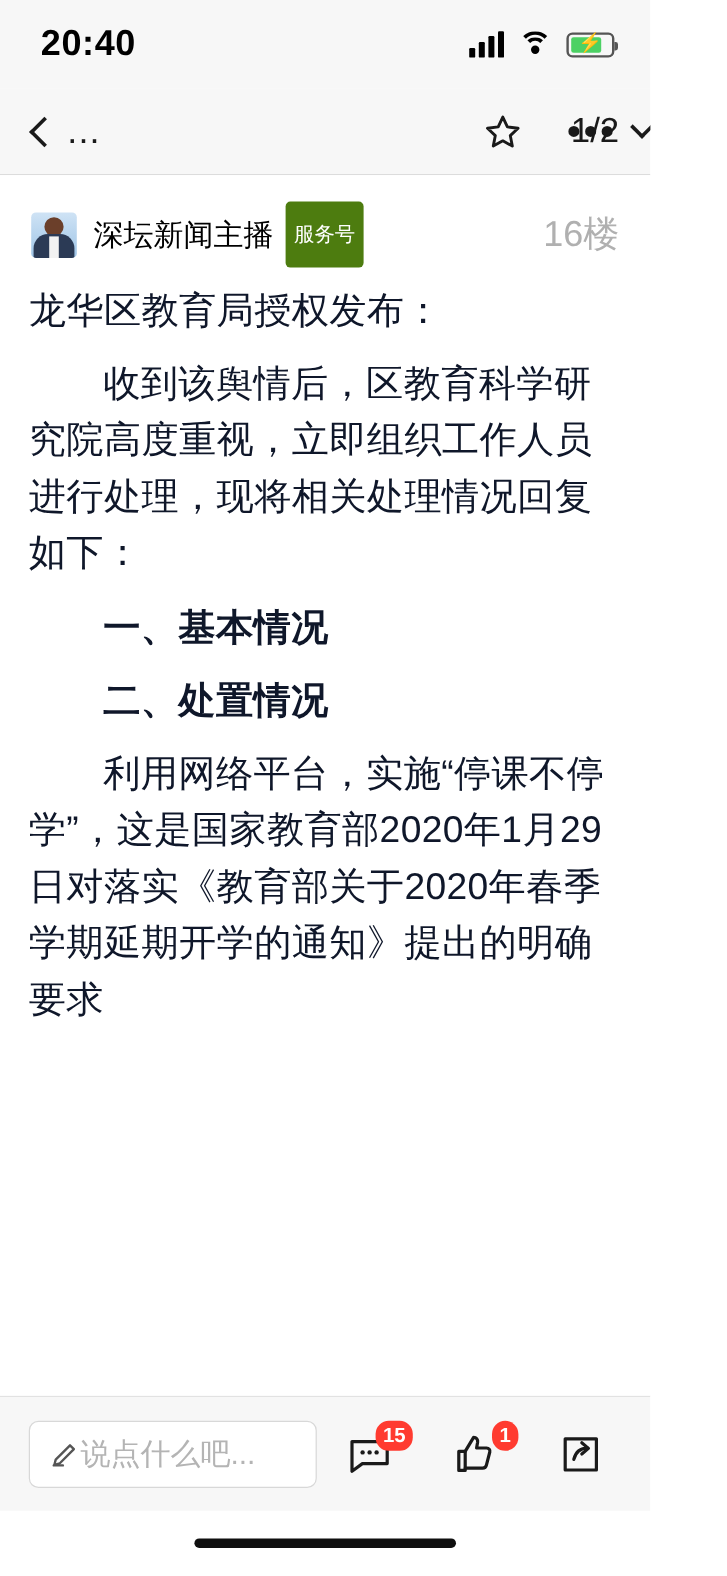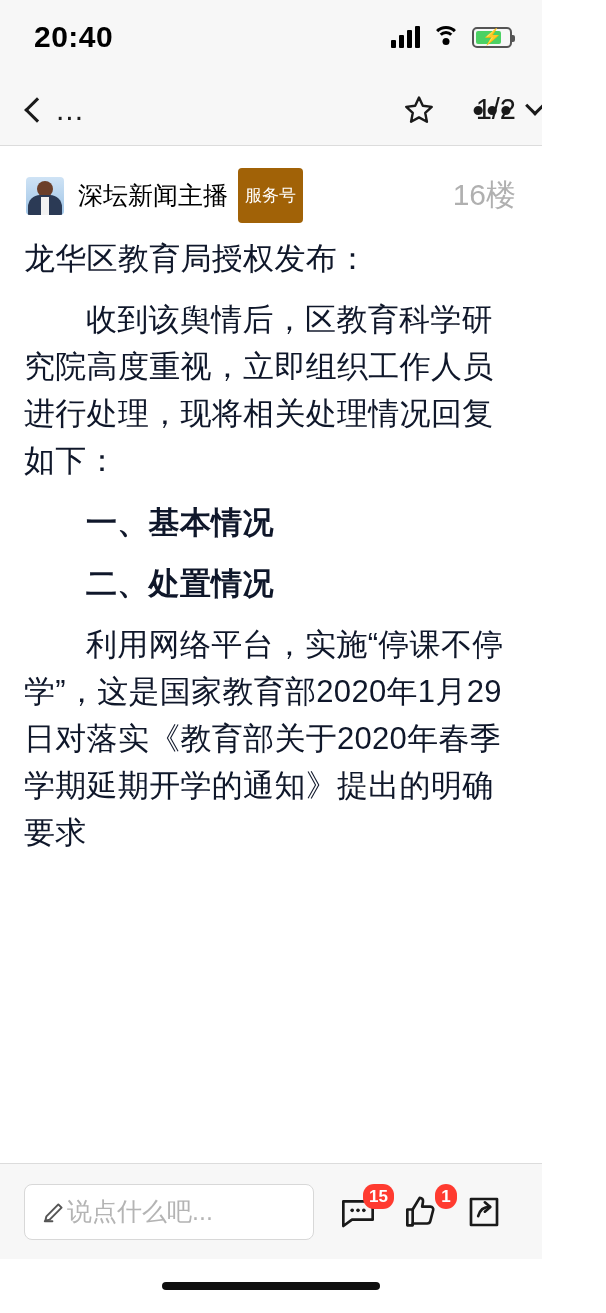--- a/index.html
+++ b/index.html
@@ -202,21 +202,21 @@
     width: 8px; height: 18px;
     background: #f2f2f2;
   }
   .author {
     font-size: 25px;
     color: #000000;
     margin-left: 14px;
   }
   .badge-service {
     margin-left: 10px;
-    background: #a16207;
+    background: #4d7c0f;
     color: #fff;
     font-size: 17px;
     padding: 19px 7px;
     border-radius: 4px;
     line-height: 1;
     display: inline-block;
   }
   .floor {
     margin-left: auto;
     font-size: 30px;
@@ -266,21 +266,21 @@
   }
   .pencil { width: 26px; height: 26px; display: block; }
   .comment-placeholder {
     font-size: 25px;
     color: #b4b4b4;
   }
   .actions {
     margin-left: auto;
     display: flex;
     align-items: center;
-    gap: 19px;
+    gap: 44px;
     padding-right: 12px;
   }
   .act {
     position: relative;
     width: 44px; height: 44px;
     display: flex;
     align-items: center;
     justify-content: center;
   }
   .act svg { display: block; }

